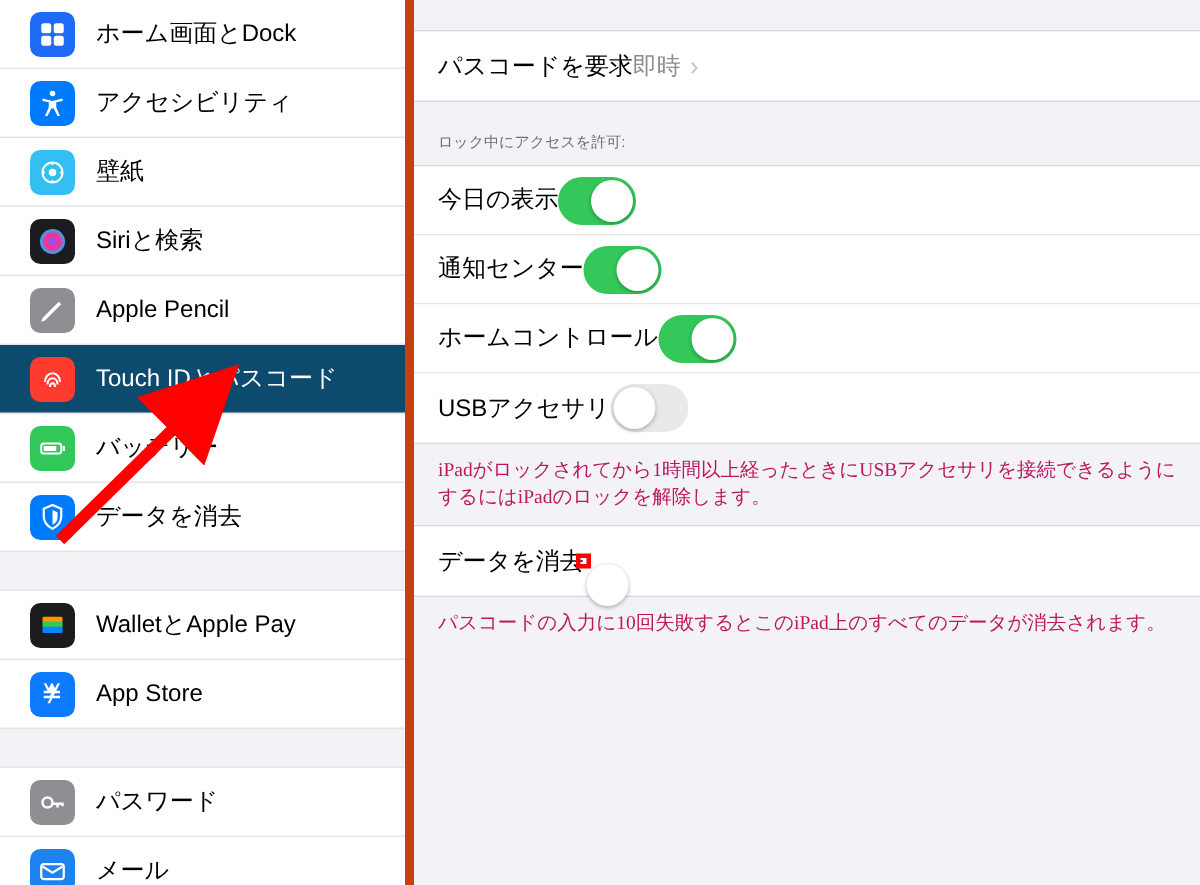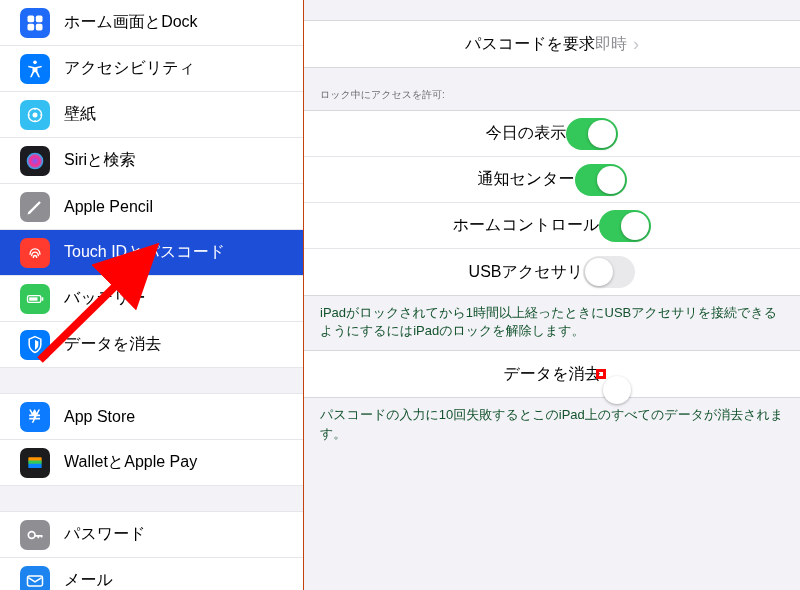--- a/index.html
+++ b/index.html
@@ -7,42 +7,42 @@
     font-family: -apple-system, "Hiragino Sans", sans-serif;
     background: #f2f2f7;
     width: 800px;
     height: 590px;
     overflow: hidden;
     display: flex;
     font-size: 15px;
     color: #000;
   }
   .sidebar {
-    width: 304px;
-    background: #fff;
-    border-right: 1px solid #c2410c;
+    width: 276px;
+    background: #fff;
+    border-right: 6px solid #c2410c;
     overflow-y: auto;
     padding-top: 0;
   }
   .detail {
     flex: 1;
     overflow-y: auto;
     background: #f2f2f7;
   }
   .sb-item {
     display: flex;
     align-items: center;
     height: 46px;
     padding: 0 14px 0 20px;
     border-bottom: 1px solid #e5e5ea;
     background: #fff;
     cursor: pointer;
   }
   .sb-item.selected {
-    background: #1d4ed8;
+    background: #0c4a6e;
     color: #fff;
   }
   .sb-item.selected .sb-label { color: #fff; }
   .sb-group-gap {
     height: 26px;
     background: #f2f2f7;
     border-bottom: 1px solid #e5e5ea;
   }
   .sb-icon {
     width: 30px;
@@ -59,21 +59,21 @@
 
   .section {
     margin: 0;
     background: #fff;
     border-top: 1px solid #d8d8dc;
     border-bottom: 1px solid #d8d8dc;
   }
   .row {
     display: flex;
     align-items: center;
-    justify-content: center;
+    justify-content: flex-start;
     min-height: 46px;
     padding: 0 16px;
     border-bottom: 1px solid #e5e5ea;
     background: #fff;
   }
   .row:last-child { border-bottom: none; }
   .row-label { font-size: 16px; }
   .row-value {
     color: #8e8e93;
     font-size: 16px;
@@ -85,23 +85,24 @@
     color: #c7c7cc;
     font-size: 18px;
   }
   .section-header {
     font-size: 10px;
     color: #6d6d72;
     padding: 20px 16px 8px 16px;
   }
   .section-footer {
     font-size: 13px;
-    color: #14532d;
+    color: #be185d;
     padding: 8px 16px 10px 16px;
     line-height: 1.4;
+    font-family: Liberation Serif, serif;
   }
 
   .toggle {
     width: 52px;
     height: 32px;
     border-radius: 16px;
     position: relative;
     flex-shrink: 0;
   }
   .toggle.on { background: #34c759; }
@@ -216,36 +217,36 @@
             <path d="M12 2l7 3v6c0 5-3 8-7 10-4-2-7-5-7-10V5l7-3z" fill="none" stroke="currentColor" stroke-width="1.8"></path>
             <path d="M12 6l4 1.7v4c0 3-1.7 5-4 6V6z"></path>
           </svg>
         </span>
         <span class="sb-label">データを消去</span>
       </div>
     </div>
   <div class="sb-group-gap"></div>
   <div id="sb-list2">
       <div class="sb-item">
-        <span class="sb-icon" style="background: rgb(13, 123, 255);">
-          <svg width="20" height="20" viewBox="0 0 24 24" fill="currentColor">
-            <path d="M12 3l2 4 2-4h2l-3 6h3v2h-4l-1 2h5v2h-6l-2 4h-2l2-4H5v-2h5l1-2H5v-2h3L5 3h2l2 4 2-4h1z"></path>
-          </svg>
-        </span>
-        <span class="sb-label">App Store</span>
-      </div>
-      <div class="sb-item">
         <span class="sb-icon" style="background: rgb(28, 28, 30);">
           <svg width="20" height="20" viewBox="0 0 24 24">
             <rect x="4" y="5" width="16" height="5" rx="1" fill="#ff9500"></rect>
             <rect x="4" y="9" width="16" height="5" rx="1" fill="#34c759"></rect>
             <rect x="4" y="13" width="16" height="5" rx="1" fill="#0a84ff"></rect>
           </svg>
         </span>
         <span class="sb-label">WalletとApple Pay</span>
+      </div>
+      <div class="sb-item">
+        <span class="sb-icon" style="background: rgb(13, 123, 255);">
+          <svg width="20" height="20" viewBox="0 0 24 24" fill="currentColor">
+            <path d="M12 3l2 4 2-4h2l-3 6h3v2h-4l-1 2h5v2h-6l-2 4h-2l2-4H5v-2h5l1-2H5v-2h3L5 3h2l2 4 2-4h1z"></path>
+          </svg>
+        </span>
+        <span class="sb-label">App Store</span>
       </div>
     </div>
   <div class="sb-group-gap"></div>
   <div id="sb-list3">
       <div class="sb-item">
         <span class="sb-icon" style="background: rgb(142, 142, 147);">
           <svg width="20" height="20" viewBox="0 0 24 24" fill="currentColor">
             <circle cx="8" cy="12" r="4" fill="none" stroke="currentColor" stroke-width="2"></circle>
             <path d="M12 12h9v3h-2v-1h-2v2h-2v-2h-3z"></path>
           </svg>

